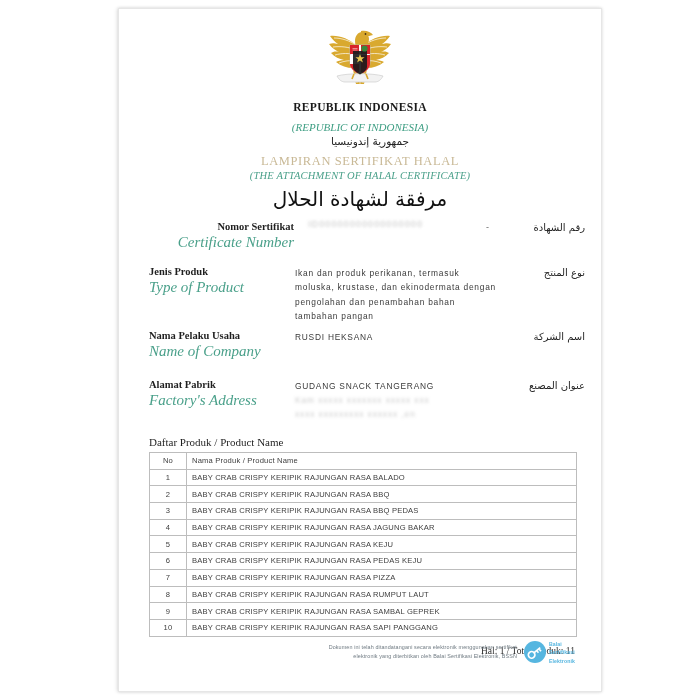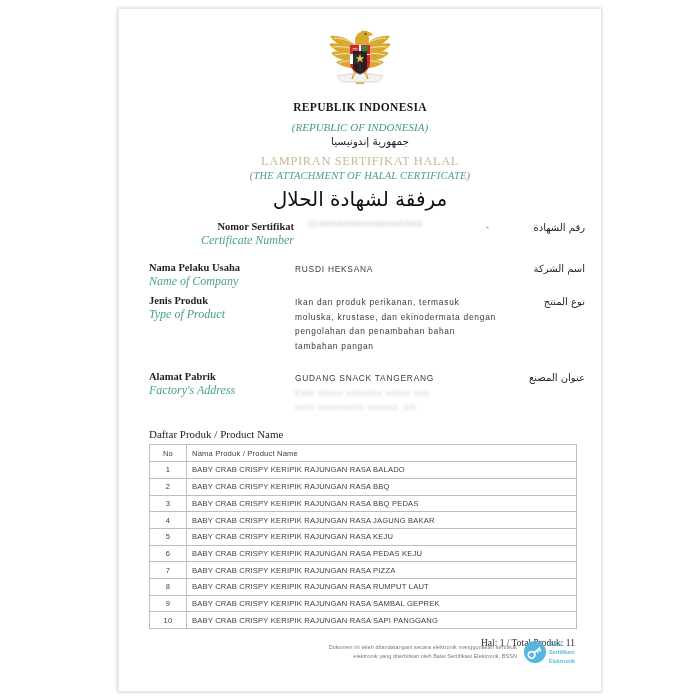--- a/index.html
+++ b/index.html
@@ -126,21 +126,21 @@
   .f-label-id {
     font-family: "Liberation Serif", serif;
     font-weight: bold;
     font-size: 10.5px;
     color: #1f1f1f;
     line-height: 1.25;
   }
   .f-label-en {
     font-family: "Liberation Serif", serif;
     font-style: italic;
-    font-size: 12px;
+    font-size: 15px;
     color: #4aa08a;
     line-height: 1.25;
   }
   .f-value {
     flex: 1 1 auto;
     font-family: "Liberation Sans", sans-serif;
     font-size: 8.4px;
     letter-spacing: 0.75px;
     color: #3a3a3a;
     line-height: 1.72;
@@ -344,34 +344,34 @@
         </div>
         <div class="cert-num">
           <span class="redacted">ID00000000000000000</span>
         </div>
         <div class="cert-dash">-</div>
         <div class="f-arabic">رقم الشهادة</div>
       </div>
 
       <div class="field-row">
         <div class="f-label">
+          <div class="f-label-id">Jenis Produk</div>
+          <div class="f-label-en">Type of Product</div>
+        </div>
+        <div class="f-value">Ikan dan produk perikanan, termasuk moluska, krustase, dan ekinodermata dengan pengolahan dan penambahan bahan tambahan pangan</div>
+        <div class="f-arabic">نوع المنتج</div>
+      </div>
+
+      <div class="field-row">
+        <div class="f-label">
           <div class="f-label-id">Nama Pelaku Usaha</div>
           <div class="f-label-en">Name of Company</div>
         </div>
         <div class="f-value">RUSDI HEKSANA</div>
         <div class="f-arabic">اسم الشركة</div>
-      </div>
-
-      <div class="field-row">
-        <div class="f-label">
-          <div class="f-label-id">Jenis Produk</div>
-          <div class="f-label-en">Type of Product</div>
-        </div>
-        <div class="f-value">Ikan dan produk perikanan, termasuk moluska, krustase, dan ekinodermata dengan pengolahan dan penambahan bahan tambahan pangan</div>
-        <div class="f-arabic">نوع المنتج</div>
       </div>
 
       <div class="gap-row"></div>
 
       <div class="field-row">
         <div class="f-label">
           <div class="f-label-id">Alamat Pabrik</div>
           <div class="f-label-en">Factory's Address</div>
         </div>
         <div class="f-value">

